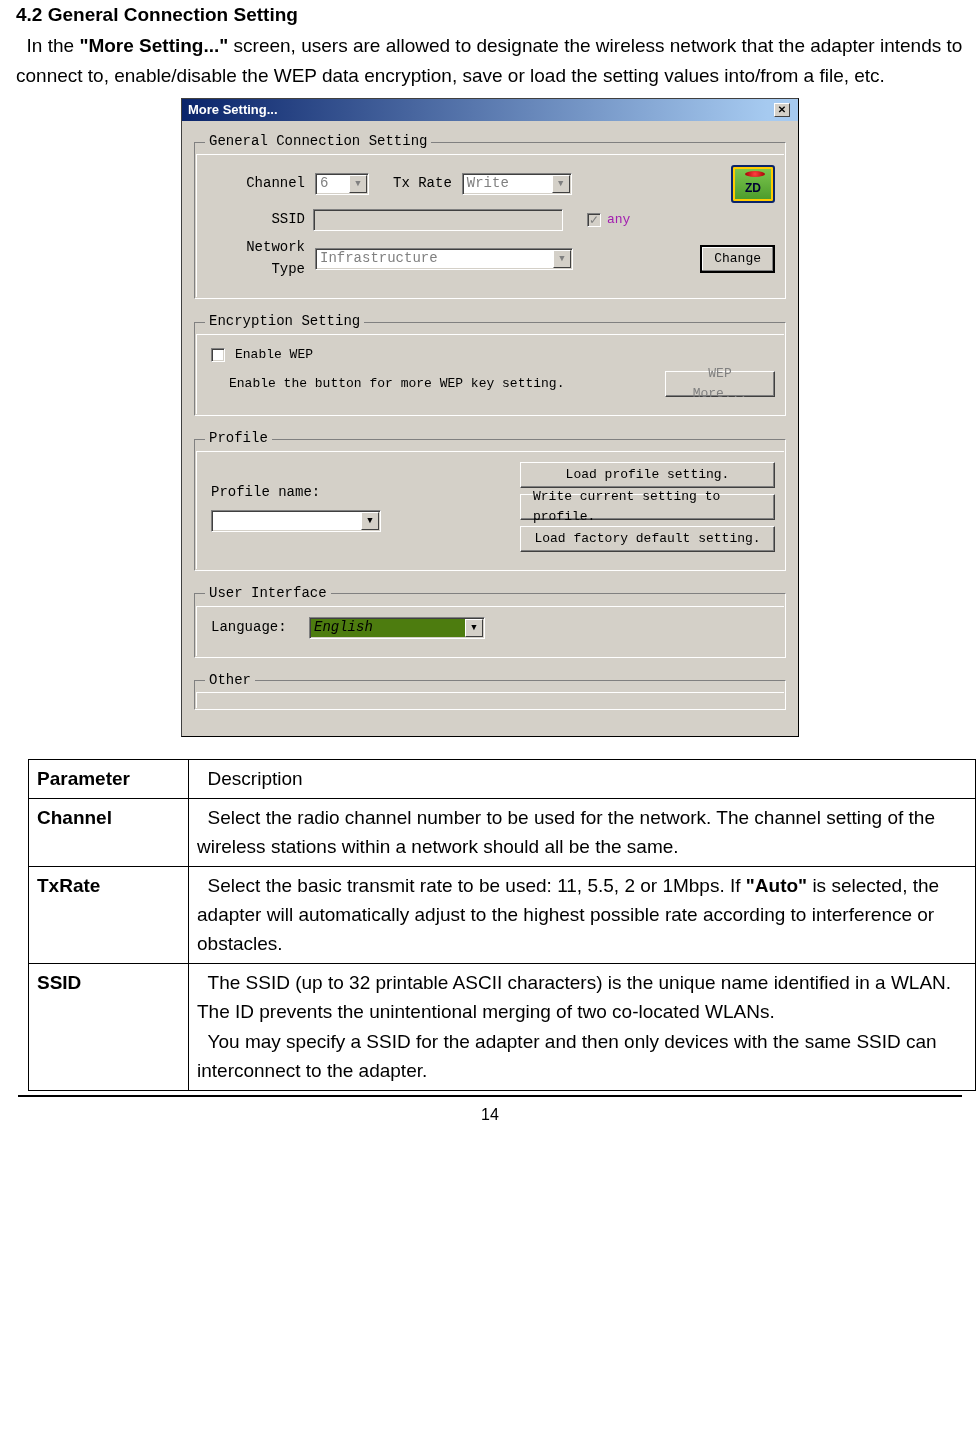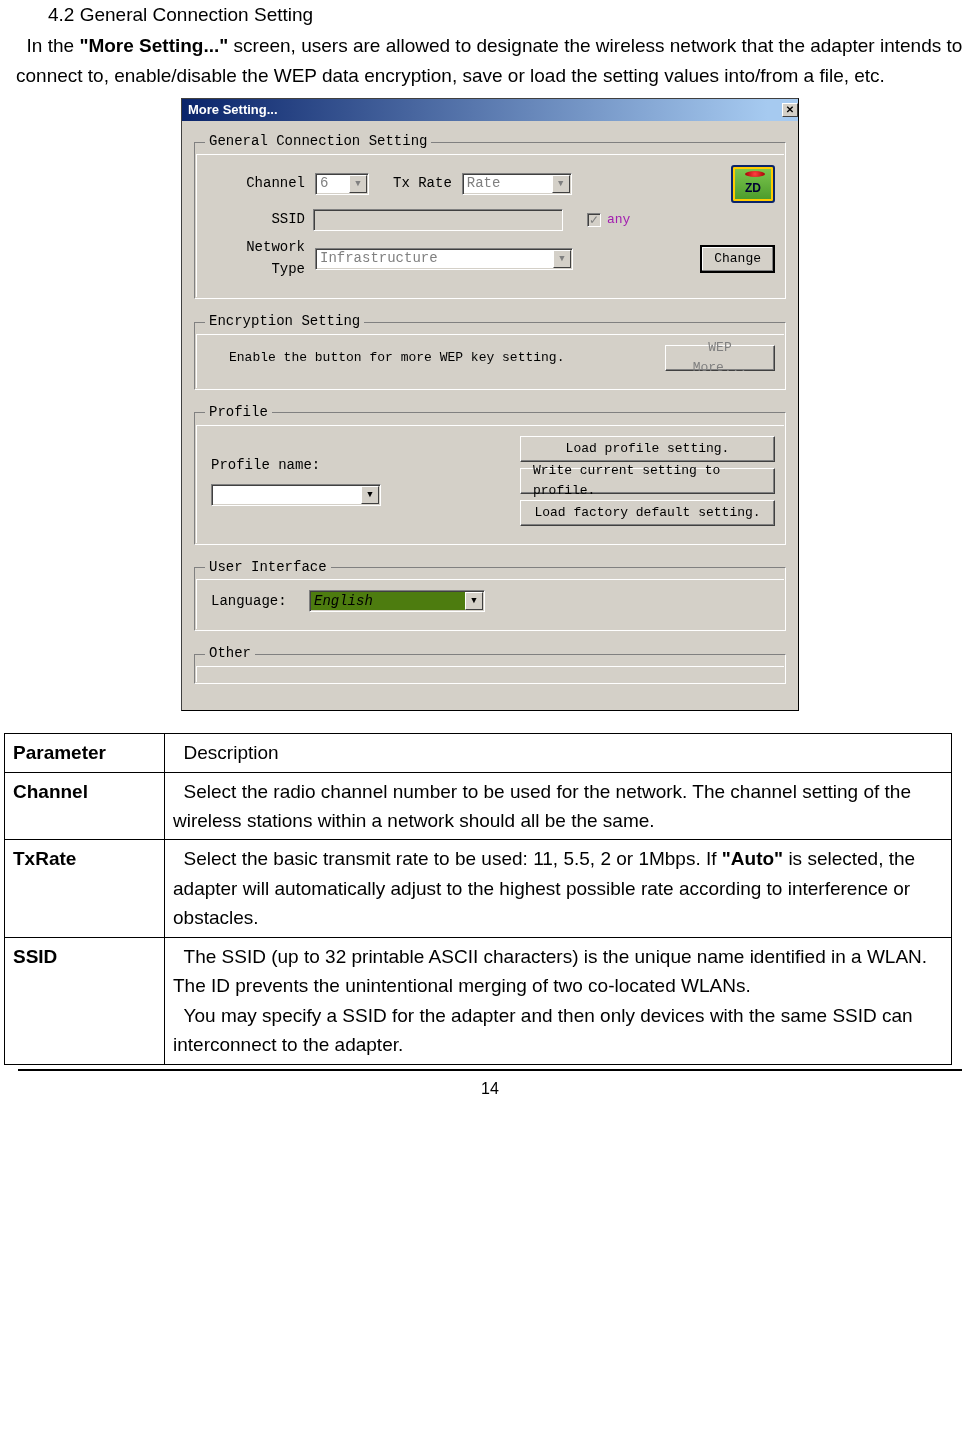--- a/index.html
+++ b/index.html
@@ -9,23 +9,22 @@
       line-height: 1.55;
       background: #fff;
       color: #000;
       width: 980px;
     }
     
     .doc {
       padding: 0 16px 0 16px;
     }
     .section-title {
-      font-weight: normal;
+      font-weight: bold;
       margin-bottom: 2px;
-      margin-left: 32px;
     }
     .intro {
       margin-bottom: 8px;
     }
     .intro b { font-weight: bold; }
 
     
     .win-wrap {
       display: flex;
       justify-content: center;
@@ -37,21 +36,21 @@
       border: 1px solid #404040;
       border-right-color: #000;
       border-bottom-color: #000;
       font-family: Tahoma, sans-serif;
       font-size: 13px;
     }
     .titlebar {
       background: linear-gradient(to right, #0a246a, #a6caf0 95%);
       color: #fff;
       font-weight: bold;
-      padding: 3px 0 3px 6px;
+      padding: 3px 8px 3px 6px;
       display: flex;
       align-items: center;
       justify-content: space-between;
       height: 22px;
     }
     .titlebar .close {
       width: 16px; height: 14px;
       background: #d4d0c8;
       border: 1px solid #fff;
       border-right-color: #404040;
@@ -155,21 +154,21 @@
       box-shadow: 0 0 0 2px #ffcc00 inset;
     }
     .iconbox::before{content:"";position:absolute;left:12px;top:4px;width:20px;height:6px;border-radius:50%;background:radial-gradient(circle,#ff4040,#a00000);}
     .iconbox::after{content:"ZD";position:absolute;left:0;right:0;top:14px;text-align:center;font:bold 12px Arial;color:#003;}
     .profile-btns { display:flex; flex-direction:column; gap:6px; margin-left: 12px;}
 
     
     table.param {
       width: 100%;
       border-collapse: collapse;
-      margin: 6px 16px 0 4px;
+      margin: 6px 16px 0 28px;
       width: calc(100% - 32px);
       padding-left: 21px;
     }
     table.param td {
       border: 1px solid #000;
       padding: 4px 8px;
       vertical-align: top;
       font-size: 19px;
       line-height: 1.55;
     }
@@ -211,21 +210,21 @@
         <legend>General Connection Setting</legend>
         <div class="row justify-between">
           <div class="gen-row1">
             <span class="lbl w100">Channel</span>
             <span class="ctrl-select" style="width:54px;">
               <span>6</span>
               <span class="dropbtn">▼</span>
             </span>
             <span class="lbl" style="margin-left:14px;">Tx Rate</span>
             <span class="ctrl-select" style="width:110px;">
-              <span>Rate</span>
+              <span>Write</span>
               <span class="dropbtn">▼</span>
             </span>
           </div>
           <div class="iconbox"></div>
         </div>
         <div class="row">
           <span class="lbl w100">SSID</span>
           <span class="ctrl-text ssid"></span>
           <span style="margin-left:16px;display:flex;align-items:center;gap:6px;">
             <span class="checkbox disabled"></span>
@@ -239,20 +238,26 @@
               <span>Infrastructure</span>
               <span class="dropbtn">▼</span>
             </span>
           </div>
           <span class="btn3d" style="border:2px solid #000;box-shadow:inset -1px -1px 0 #808080, inset 1px 1px 0 #fff;">Change</span>
         </div>
       </fieldset>
 
       <fieldset>
         <legend>Encryption Setting</legend>
+        <div class="row">
+          <span style="margin-left:6px;display:flex;align-items:center;gap:10px;">
+            <span class="checkbox"></span>
+            <span style="font-family:'Courier New',monospace;">Enable WEP</span>
+          </span>
+        </div>
         <div class="row justify-between">
           <span style="font-family:'Courier New',monospace;margin-left:24px;">Enable the button for more WEP key setting.</span>
           <span class="btn3d disabled" style="width:110px;">WEP More...</span>
         </div>
       </fieldset>
 
       <fieldset>
         <legend>Profile</legend>
         <div class="row" style="align-items:center;">
           <div>

